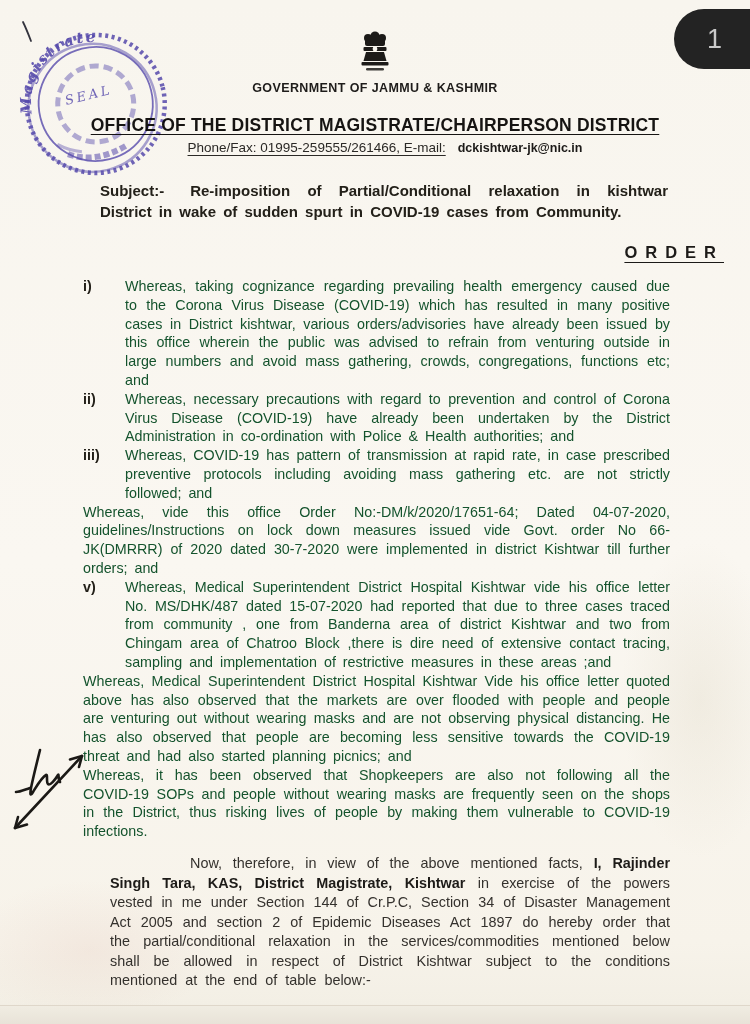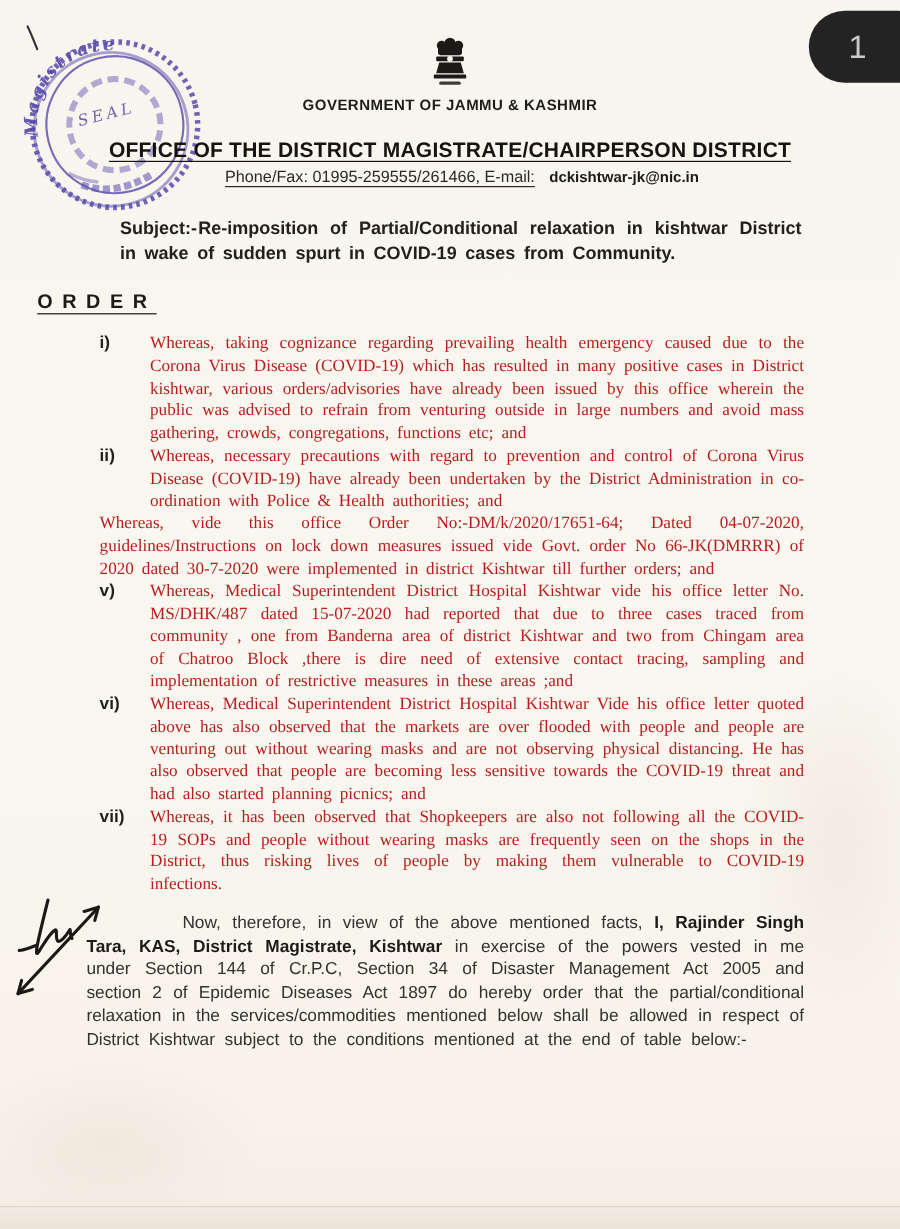--- a/index.html
+++ b/index.html
@@ -44,35 +44,35 @@
     text-decoration:underline; text-underline-offset:3px; margin-top:20px; }
   .contact-line { font-size:13.5px; margin-top:4px; color:#2b2926; }
   .contact-prefix { text-decoration:underline; text-underline-offset:3px;margin-left:20px; }
   .contact-email { font-weight:bold; font-size:12.5px; color:#1c1a18;padding-left:12px; }
 
   .subject {
     margin:25px 82px 0 100px;
     font-weight:bold; font-size:15px; line-height:21px;
     text-align:justify; color:#232019; word-spacing:3px;
   }
-  .subject .subject-label { margin-right:1px; }
+  .subject .subject-label { margin-right:26px; }
 
-  .order-heading-wrap { text-align:left; margin-top:21px; margin-right:26px;padding-left:31px; }
+  .order-heading-wrap { text-align:right; margin-top:21px; margin-right:26px; }
   .order-heading {
     display:inline-block; font-weight:bold; font-size:16.5px; color:#1c1a18;
     letter-spacing:8px; text-decoration:underline; text-underline-offset:4px;
   }
 
   .clauses { margin:15px 80px 0 83px; position:relative; z-index:2; }
   .clause { display:flex; font-size:14.3px; line-height:18.8px; }
   .clause-marker { flex:0 0 42px; font-weight:bold; color:#232019; }
-  .clause-text { flex:1; text-align:justify; word-spacing:3px; color:#b91c1c;font-family:Liberation Serif, serif; }
+  .clause-text { flex:1; text-align:justify; word-spacing:3px; color:#14532d; }
 
   .closing {
-    margin:13px 80px 0 72px;
+    margin:13px 80px 0 110px;
     font-size:14.4px; line-height:19.6px;
     text-align:justify; text-indent:80px; word-spacing:4px;
     position:relative; z-index:2;
   }
   .closing b { color:#1d1b18; }
 
   .signature { position:absolute; left:0px; top:736px; z-index:3; }
 
   .paper-edge {
     position:absolute; left:0; right:0; top:1005px; height:19px;
@@ -141,32 +141,34 @@
   <div class="clauses">
     <div class="clause">
       <span class="clause-marker">i)</span>
       <span class="clause-text">Whereas, taking cognizance regarding prevailing health emergency caused due to the Corona Virus Disease (COVID-19) which has resulted in many positive cases in District kishtwar, various orders/advisories have already been issued by this office wherein the public was advised to refrain from venturing outside in large numbers and avoid mass gathering, crowds, congregations, functions etc; and</span>
     </div>
     <div class="clause">
       <span class="clause-marker">ii)</span>
       <span class="clause-text">Whereas, necessary precautions with regard to prevention and control of Corona Virus Disease (COVID-19) have already been undertaken by the District Administration in co-ordination with Police &amp; Health authorities; and</span>
     </div>
     <div class="clause">
+      <span class="clause-marker">iii)</span>
+      <span class="clause-text">Whereas, COVID-19 has pattern of transmission at rapid rate, in case prescribed preventive protocols including avoiding mass gathering etc. are not strictly followed; and</span>
+    </div>
+    <div class="clause">
       <span class="clause-text">Whereas, vide this office Order No:-DM/k/2020/17651-64; Dated 04-07-2020, guidelines/Instructions on lock down measures issued vide Govt. order No 66-JK(DMRRR) of 2020 dated 30-7-2020 were implemented in district Kishtwar till further orders; and</span>
     </div>
     <div class="clause">
       <span class="clause-marker">v)</span>
       <span class="clause-text">Whereas, Medical Superintendent District Hospital Kishtwar vide his office letter No. MS/DHK/487 dated 15-07-2020 had reported that due to three cases traced from community , one from Banderna area of district Kishtwar and two from Chingam area of Chatroo Block ,there is dire need of extensive contact tracing, sampling and implementation of restrictive measures in these areas ;and</span>
     </div>
     <div class="clause">
-      <span class="clause-marker">vi)</span>
       <span class="clause-text">Whereas, Medical Superintendent District Hospital Kishtwar Vide his office letter quoted above has also observed that the markets are over flooded with people and people are venturing out without wearing masks and are not observing physical distancing. He has also observed that people are becoming less sensitive towards the COVID-19 threat and had also started planning picnics; and</span>
     </div>
     <div class="clause">
-      <span class="clause-marker">vii)</span>
       <span class="clause-text">Whereas, it has been observed that Shopkeepers are also not following all the COVID-19 SOPs and people without wearing masks are frequently seen on the shops in the District, thus risking lives of people by making them vulnerable to COVID-19 infections.</span>
     </div>
   </div>
 
   <svg class="signature" width="100" height="105" viewBox="0 0 100 105">
     <g stroke="#1b1916" stroke-width="2.6" fill="none" stroke-linecap="round" stroke-linejoin="round">
       <path d="M40 14 C 37 26 33 42 31 52 C 30 58 30 61 33 56 C 38 48 42 41 46 39 C 48 38 46 46 48 48 C 50 50 55 44 58 39 C 59 37 58 44 60 46"></path>
       <path d="M30 52 C 24 54 20 56 16 56"></path>
       <path d="M15 92 L 82 20"></path>
       <path d="M82 20 l -12 3.5 M82 20 l -3 11"></path>

